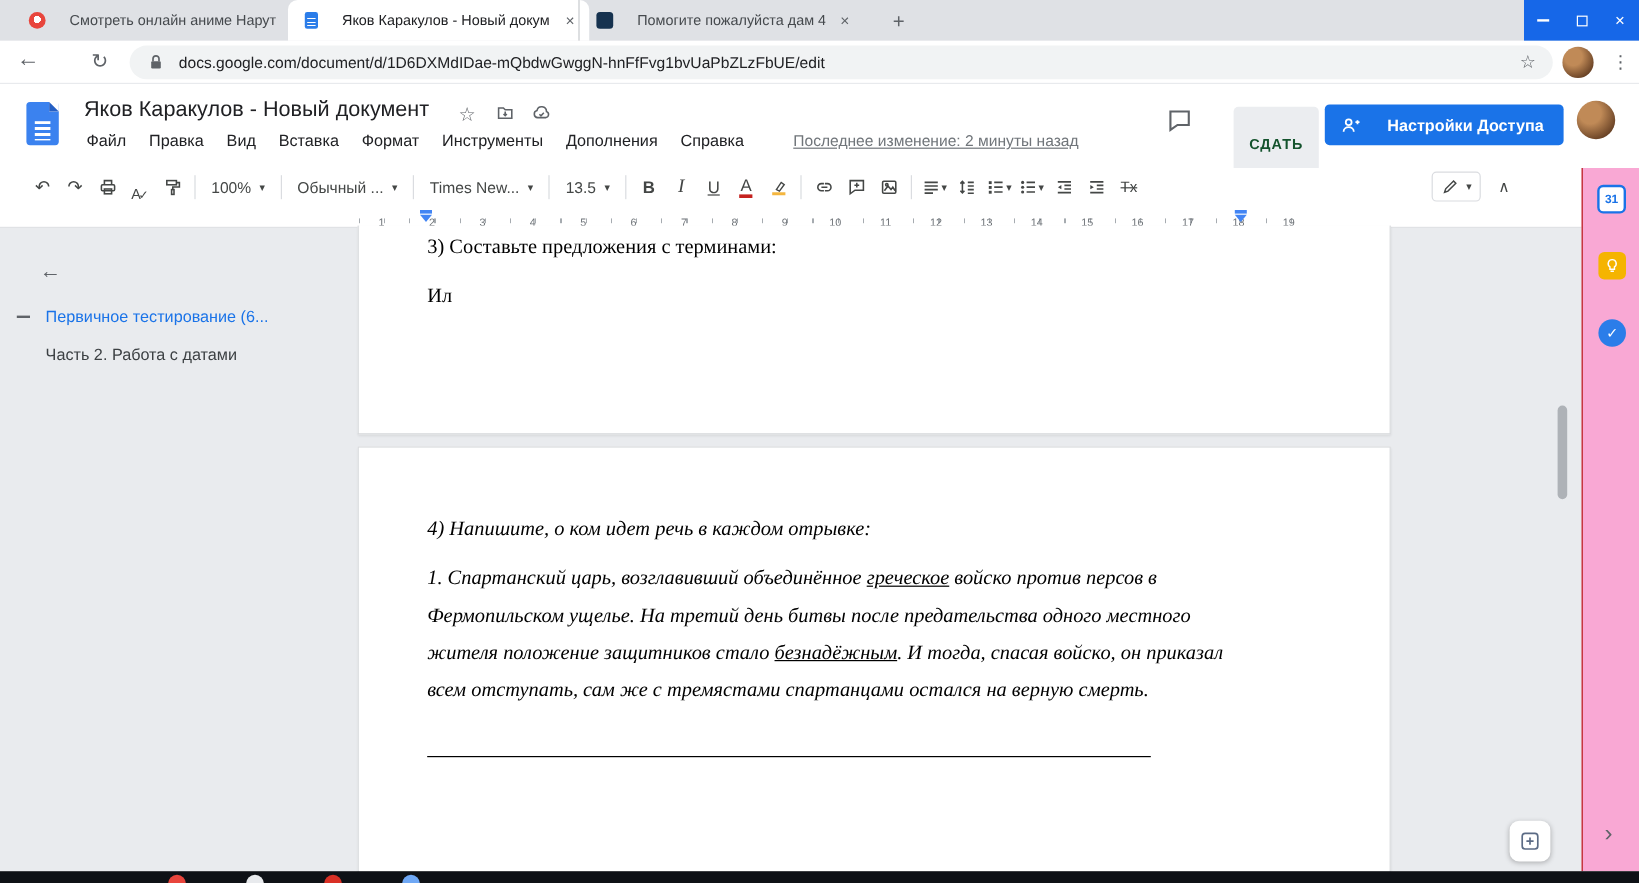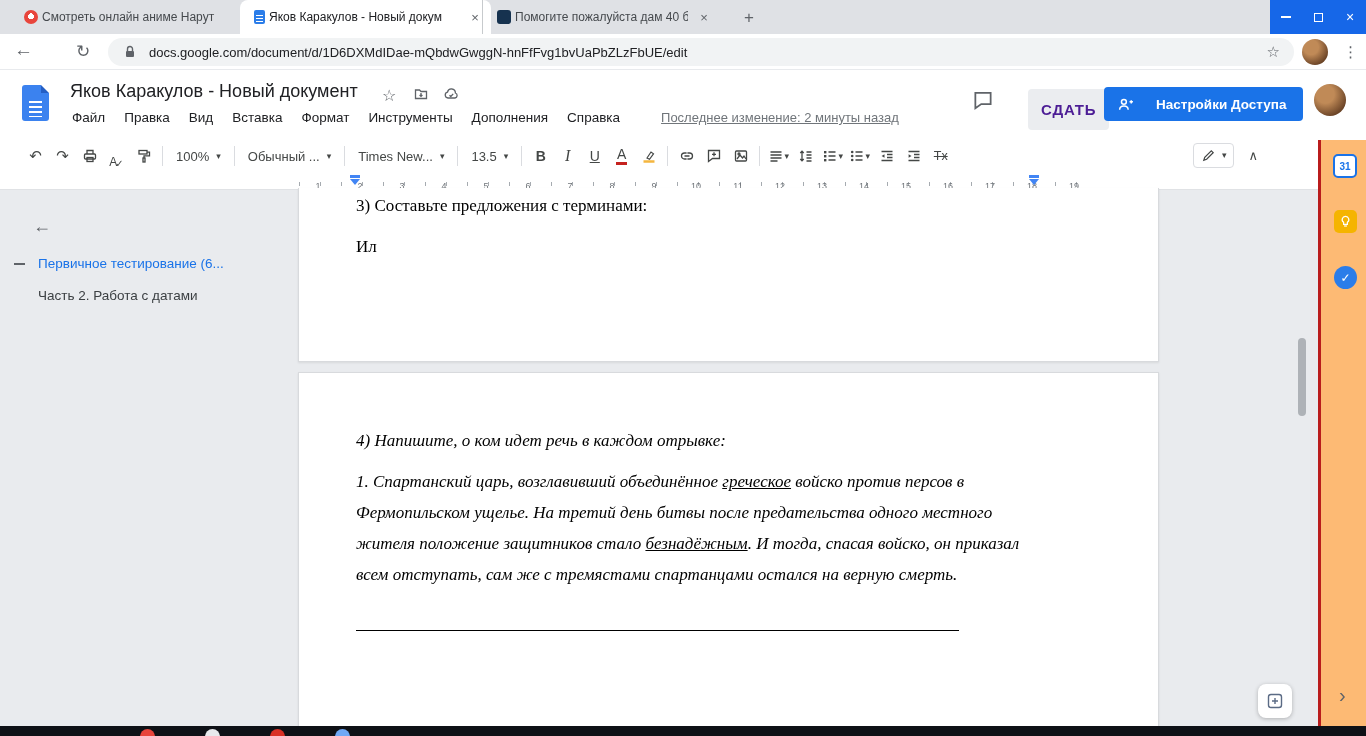--- a/index.html
+++ b/index.html
@@ -3,21 +3,21 @@
 <meta charset="utf-8">
 <style>
   *{margin:0;padding:0;box-sizing:border-box}
   html,body{width:1366px;height:736px;overflow:hidden;font-family:"Liberation Sans",sans-serif;background:#fff;position:relative}
   
   .tabstrip{position:absolute;left:0;top:0;width:1366px;height:34px;background:#dfe1e5}
   .tab{position:absolute;top:0;height:34px;display:flex;align-items:center;font-size:12px;color:#45494d;overflow:hidden}
   .tab1{left:10px;width:230px;padding-left:14px}
   .tab-active{left:240px;width:251px;background:#fff;border-radius:8px 8px 0 0;padding-left:14px;color:#202124}
   .tab3{left:482px;width:238px;padding-left:14px;border-left:1px solid #c7cacd}
-  .tab-title{white-space:nowrap;overflow:hidden;flex:1;margin-left:4px}
+  .tab-title{white-space:nowrap;overflow:hidden;flex:1;margin-left:20px}
   .tab-close{width:16px;height:16px;display:flex;align-items:center;justify-content:center;color:#5f6368;font-size:13px;margin:0 8px;border-radius:50%}
   .fav{flex:none}
   .fav-red{width:14px;height:14px;border-radius:50%;background:radial-gradient(circle at 50% 45%,#fff 0 3px,#e8453c 3px)}
   .fav-docs{width:11px;height:14px;border-radius:2px;background:#2b7de9;position:relative}
   .fav-docs::after{content:"";position:absolute;left:2px;top:5px;width:7px;height:7px;
      background:repeating-linear-gradient(#fff 0 1px,transparent 1px 3px)}
   .fav-znan{width:14px;height:14px;border-radius:3px;background:#16324f}
   .newtab{position:absolute;left:738px;top:7px;width:22px;height:22px;display:flex;align-items:center;justify-content:center;font-size:17px;color:#5f6368;border-radius:50%}
   .win-controls{position:absolute;right:0;top:0;width:96px;height:34px;background:#1667e8;display:flex}
   .wc{width:32px;height:34px;display:flex;align-items:center;justify-content:center;color:#fff;font-size:14px}
@@ -43,21 +43,21 @@
      background:repeating-linear-gradient(#fff 0 2px,transparent 2px 5px)}
   .dtitle{position:absolute;left:70px;top:11px;font-size:18px;color:#202124;white-space:nowrap}
   .t-ic{position:absolute;top:16px;color:#5f6368}
   .t-star{left:382px;font-size:16px}
   .t-folder{left:412px}
   .t-cloud{left:442px}
   .menubar{position:absolute;left:72px;top:40px;display:flex;align-items:flex-start;gap:19px;font-size:13.5px;color:#202124}
   .menubar span{cursor:default}
   .last-edit{margin-left:22px;font-size:13px;color:#70757a;text-decoration:underline;white-space:nowrap}
   .h-comment{position:absolute;left:972px;top:20px}
-  .submit-btn{position:absolute;left:1028px;top:19px;background:#ebedf0;border-radius:4px;padding:12px 13px;font-size:15px;font-weight:bold;letter-spacing:.8px;color:#4c1d95}
+  .submit-btn{position:absolute;left:1028px;top:19px;background:#ebedf0;border-radius:4px;padding:24px 13px;font-size:12px;font-weight:bold;letter-spacing:.8px;color:#14532d}
   .share-btn{position:absolute;left:1104px;top:17px;height:34px;background:#1a73e8;border-radius:4px;display:flex;align-items:center;gap:22px;padding:0 17px 0 13px;color:#fff;font-size:13.5px;font-weight:bold;white-space:nowrap}
   .avatar.lg{position:absolute;left:1314px;top:14px;width:32px;height:32px}
   
   .toolbar{position:absolute;left:0;top:140px;width:1318px;height:32px;background:#fff;display:flex;align-items:center;padding-left:22px}
   .tbi{min-width:27px;height:26px;display:inline-flex;align-items:center;justify-content:center;color:#444746;font-size:15px;border-radius:4px}
   .sep{width:1px;height:20px;background:#dadce0;margin:0 5px}
   .tbtxt{height:26px;display:inline-flex;align-items:center;gap:7px;padding:0 8px;font-size:13px;color:#444746;white-space:nowrap}
   .caret{font-size:9px;color:#444746;line-height:1}
   .bld{font-weight:bold;font-size:14px}
   .itl{font-family:"Liberation Serif",serif;font-style:italic;font-size:16px}
@@ -90,21 +90,21 @@
   .page{position:absolute;left:298px;width:861px;background:#fff;border:1px solid #d8dadd;box-shadow:0 1px 2px rgba(0,0,0,.08)}
   .page1{top:-2px;height:174px;border-top:none;padding:2px 60px 0 57px}
   .page2{top:182px;height:400px;padding:52px 60px 0 57px}
   .serif{font-family:"Liberation Serif",serif;font-size:17px;line-height:31px;margin:0 0 10px 0;color:#000}
   .it{font-style:italic}
   .answer{width:678px}
   .u{text-decoration:underline}
   .fill-line{width:603px;height:0;border-top:1.5px solid #000;margin-top:40px}
   .vscroll{position:absolute;left:1298px;top:148px;width:8px;height:78px;background:#aeb2b7;border-radius:4px}
   
-  .sidepanel{position:absolute;left:1318px;top:140px;width:48px;height:586px;background:#fdba74;border-left:3px solid #b91c1c}
+  .sidepanel{position:absolute;left:1318px;top:140px;width:48px;height:586px;background:#f9a8d4;border-left:1px solid #b91c1c}
   .sp-cal{position:absolute;left:12px;top:14px;width:24px;height:24px;border:2px solid #1a73e8;border-radius:5px;display:flex;align-items:center;justify-content:center;font-size:10px;font-weight:bold;color:#1a73e8;background:#fff}
   .sp-keep{position:absolute;left:13px;top:70px;width:23px;height:23px;background:#f5b400;border-radius:5px;display:flex;align-items:center;justify-content:center}
   .sp-tasks{position:absolute;left:13px;top:126px;width:23px;height:23px;background:#2b7de9;border-radius:50%;display:flex;align-items:center;justify-content:center}
   .sp-chevron{position:absolute;left:18px;top:544px;font-size:20px;color:#5f6368}
   
   .explore{position:absolute;left:1258px;top:684px;width:34px;height:34px;background:#fff;border-radius:8px;box-shadow:0 1px 4px rgba(0,0,0,.25);display:flex;align-items:center;justify-content:center}
   
   .taskbar{position:absolute;left:0;top:726px;width:1366px;height:10px;background:#0e1116;overflow:hidden}
   .tb-apps{position:absolute;left:140px;top:3px;display:flex;gap:50px}
   .tb-app{width:15px;height:15px;border-radius:50%}

